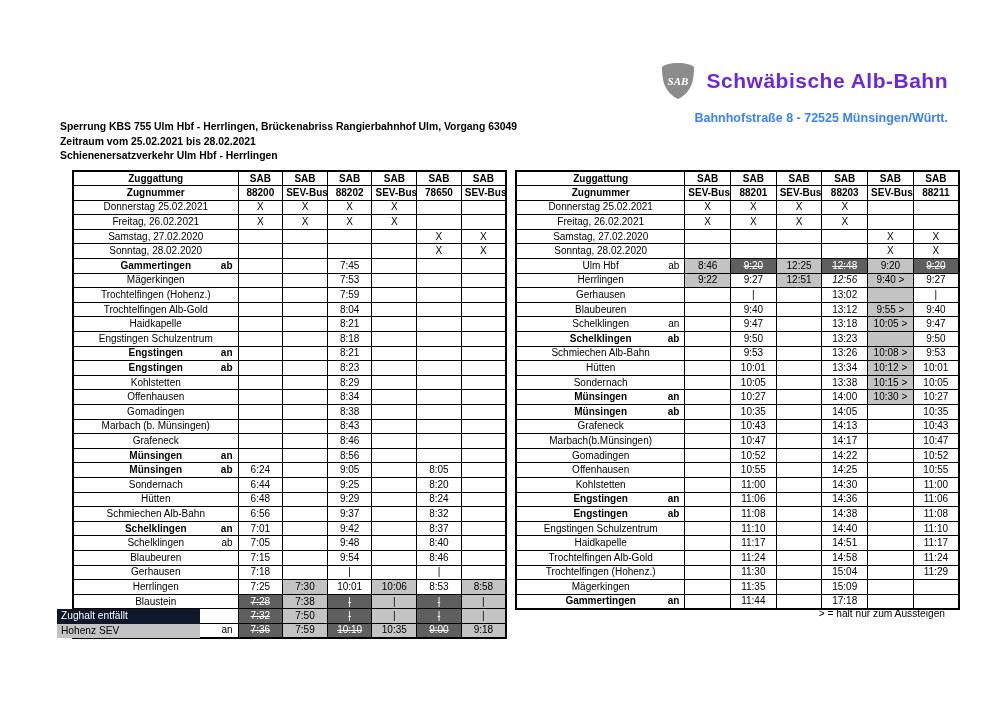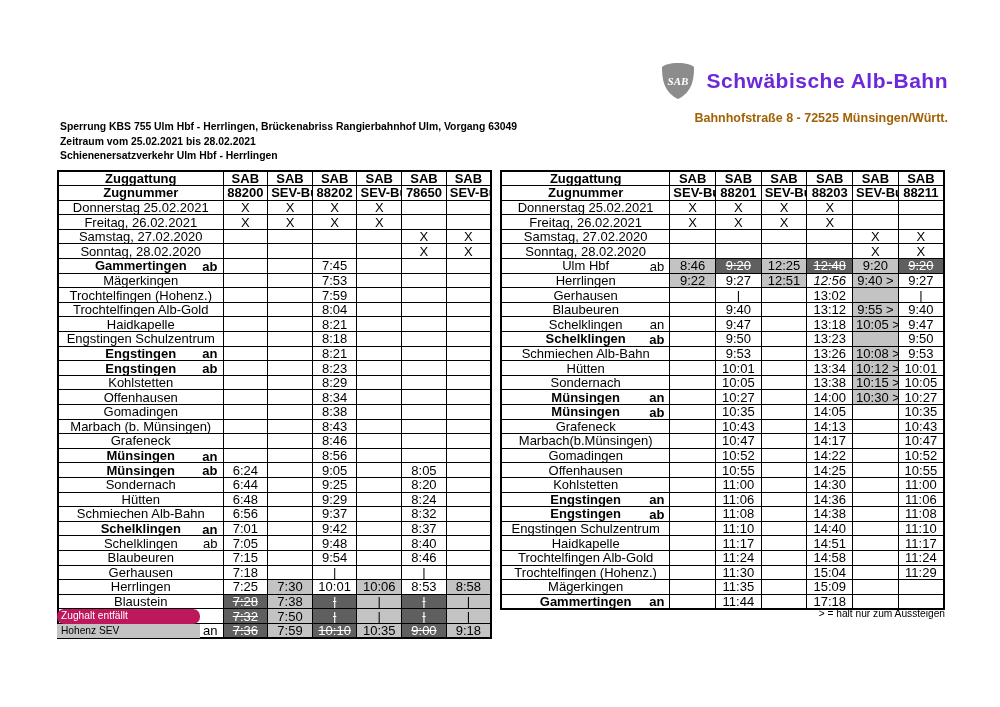--- a/index.html
+++ b/index.html
@@ -19,34 +19,35 @@
     text-align: right;
   }
   #brand-row { display: flex; align-items: center; justify-content: flex-end; gap: 12px; }
   #shield-logo { width: 34px; height: 38px; flex: none; }
   #brand-name {
     font-size: 21px; font-weight: bold; color: #6d28d9;
     letter-spacing: .5px; white-space: nowrap;
   }
   #brand-address {
     margin-top: 11px; font-size: 12.5px; font-weight: bold;
-    color: #a16207; white-space: nowrap;
+    color: #3b82f6; white-space: nowrap;
   }
 
   
   #title-block { position: absolute; left: 60px; top: 120px; }
   #title-block div { font-size: 10.4px; font-weight: bold; line-height: 14.6px; white-space: nowrap; }
 
   
   .tt {
     position: absolute;
     border-collapse: collapse;
     table-layout: fixed;
-    font-size: 13px;
+    font-size: 10px;
     line-height: 1;
+    margin-left: 15px;
   }
   #table-left  { left: 57px;  top: 170px; width: 433px; }
   #table-right { left: 500px; top: 170px; width: 445px; }
 
   .tt td, .tt th {
     border: 1px solid #000;
     padding: 0 3px;
     height: 14.6px;
     font-weight: normal;
     text-align: center;
@@ -74,21 +75,21 @@
   .sh-dark .strike { text-decoration: line-through; }
   .sh-light { background: #c3c3c3; color: #000; }
   .ital { font-style: italic; }
 
   
   #legend { position: absolute; left: 57px; top: 609px; width: 143px; }
   #legend div {
     font-size: 10.2px; height: 14.6px; line-height: 14.6px;
     padding-left: 4px; white-space: nowrap;
   }
-  #legend .lg-dark  { background: #be185d; color: #ffffff; border-radius: 7px; }
+  #legend .lg-dark  { background: #0f172a; color: #ffffff; }
   #legend .lg-light { background: #c3c3c3; color: #000000; }
 
   #footnote {
     position: absolute; left: 700px; top: 608px; width: 245px;
     text-align: right; font-size: 10.2px; white-space: nowrap;
   }
 </style>
 </head>
 <body>
 

